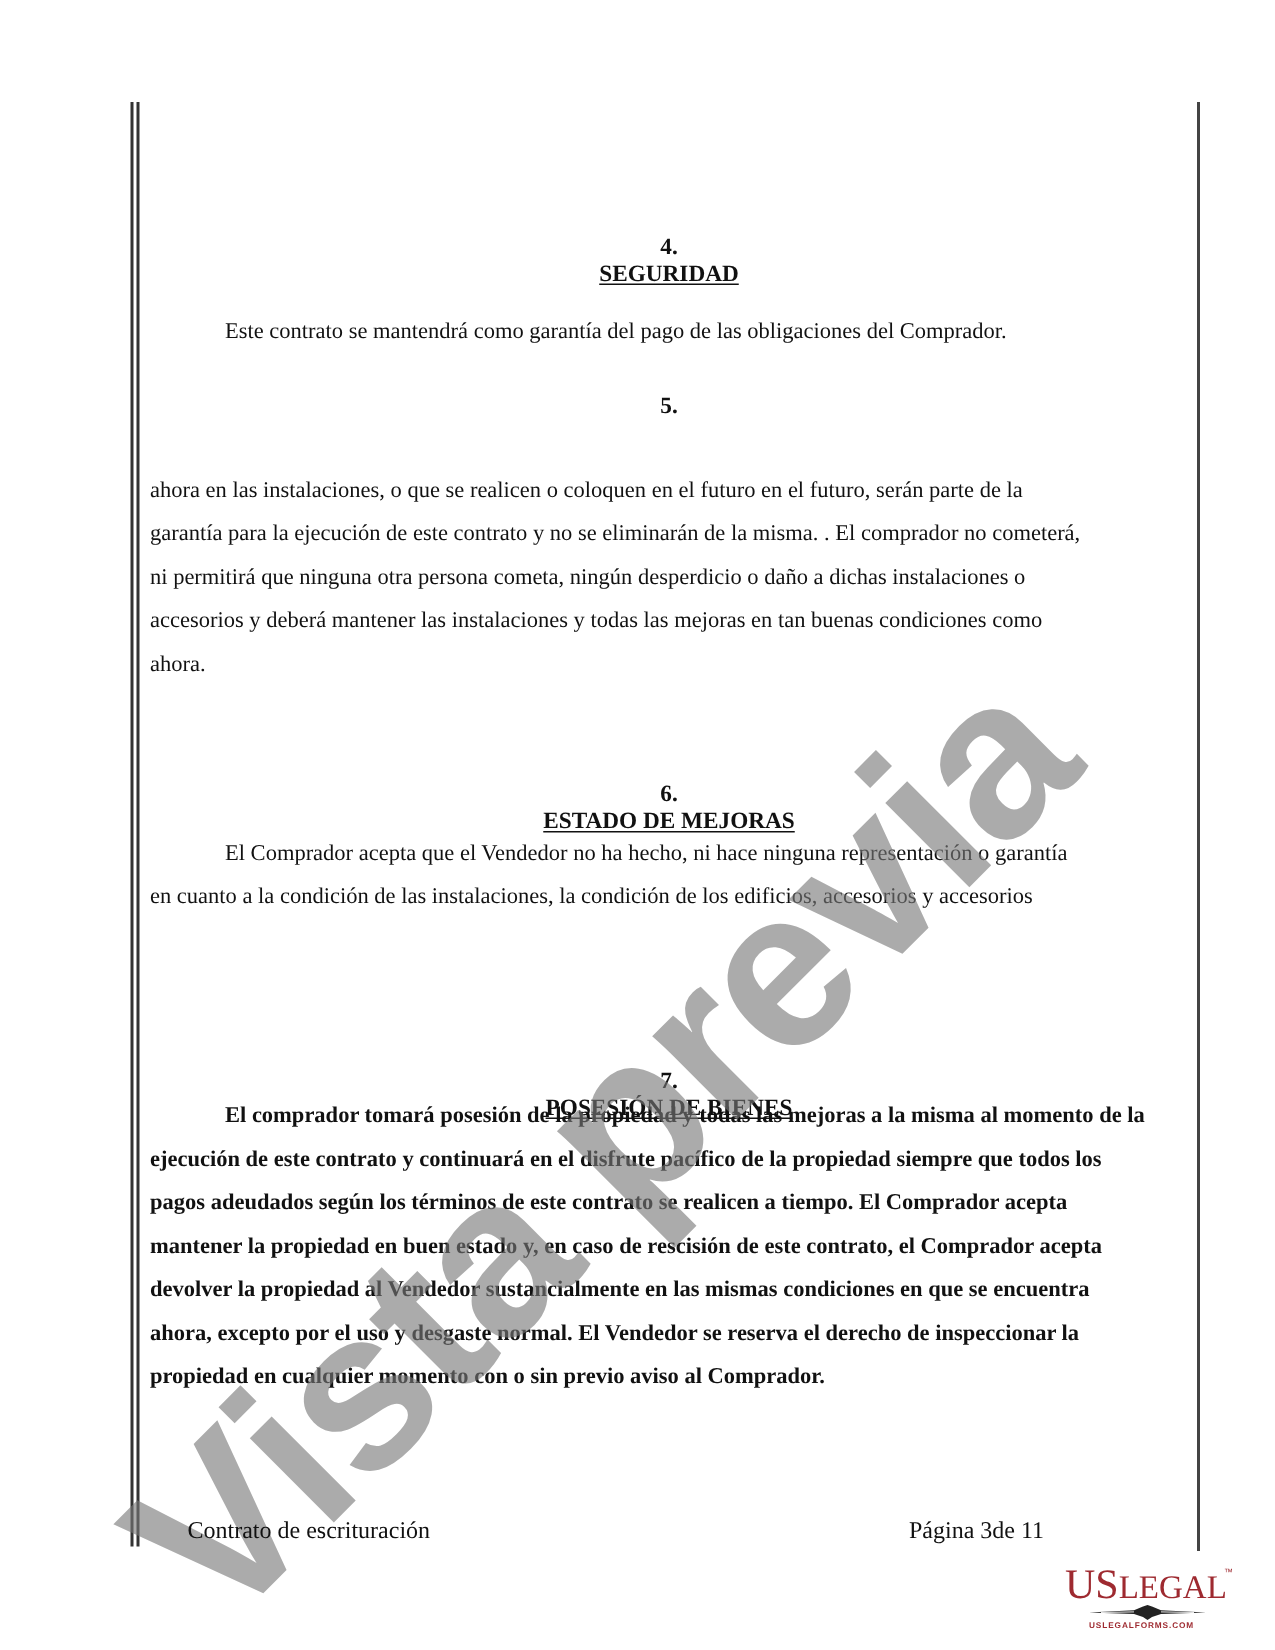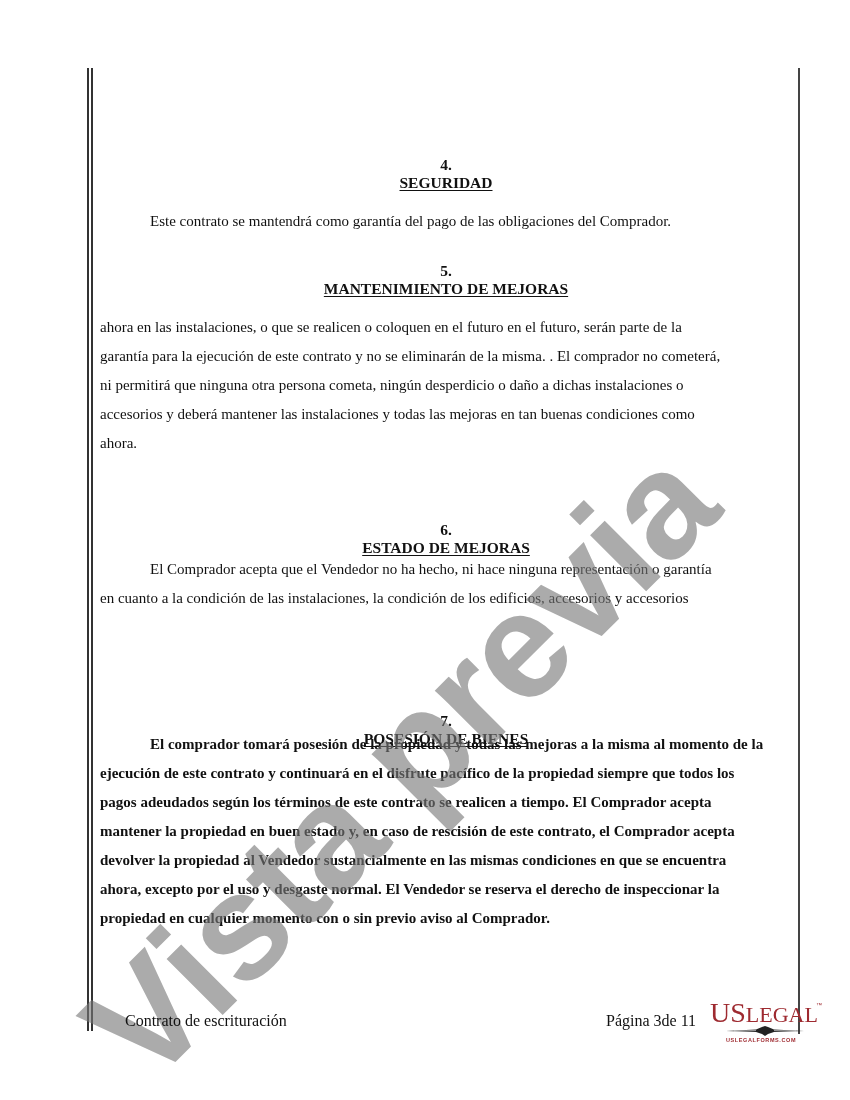--- a/index.html
+++ b/index.html
@@ -102,21 +102,21 @@
     }
     .footer-right {
       position: absolute;
       left: 606px;
       top: 1012px;
       font-size: 16px;
     }
     .logo {
       position: absolute;
       left: 706px;
-      top: 1000px;
+      top: 1044px;
       width: 120px;
       height: 46px;
       text-align: right;
     }
     .logo-text {
       position: absolute;
       left: 4px;
       top: 0;
       font-family: "Liberation Serif", "DejaVu Serif", serif;
       font-size: 26px;
@@ -162,21 +162,20 @@
   <div class="section-heading" style="top:156px;">
     <span class="num">4.</span>
     <span class="title">SEGURIDAD</span>
   </div>
   <p class="para" style="top:207px;">
     <span class="line indent">Este contrato se mantendrá como garantía del pago de las obligaciones del Comprador.</span>
   </p>
 
   <div class="section-heading" style="top:262px;">
     <span class="num">5.</span>
-    <span class="title">MANTENIMIENTO DE MEJORAS</span>
   </div>
   <p class="para" style="top:313px;">
     <span class="line">ahora en las instalaciones, o que se realicen o coloquen en el futuro en el futuro, serán parte de la</span>
     <span class="line">garantía para la ejecución de este contrato y no se eliminarán de la misma. . El comprador no cometerá,</span>
     <span class="line">ni permitirá que ninguna otra persona cometa, ningún desperdicio o daño a dichas instalaciones o</span>
     <span class="line">accesorios y deberá mantener las instalaciones y todas las mejoras en tan buenas condiciones como</span>
     <span class="line">ahora.</span>
   </p>
 
   <div class="section-heading" style="top:521px;">

